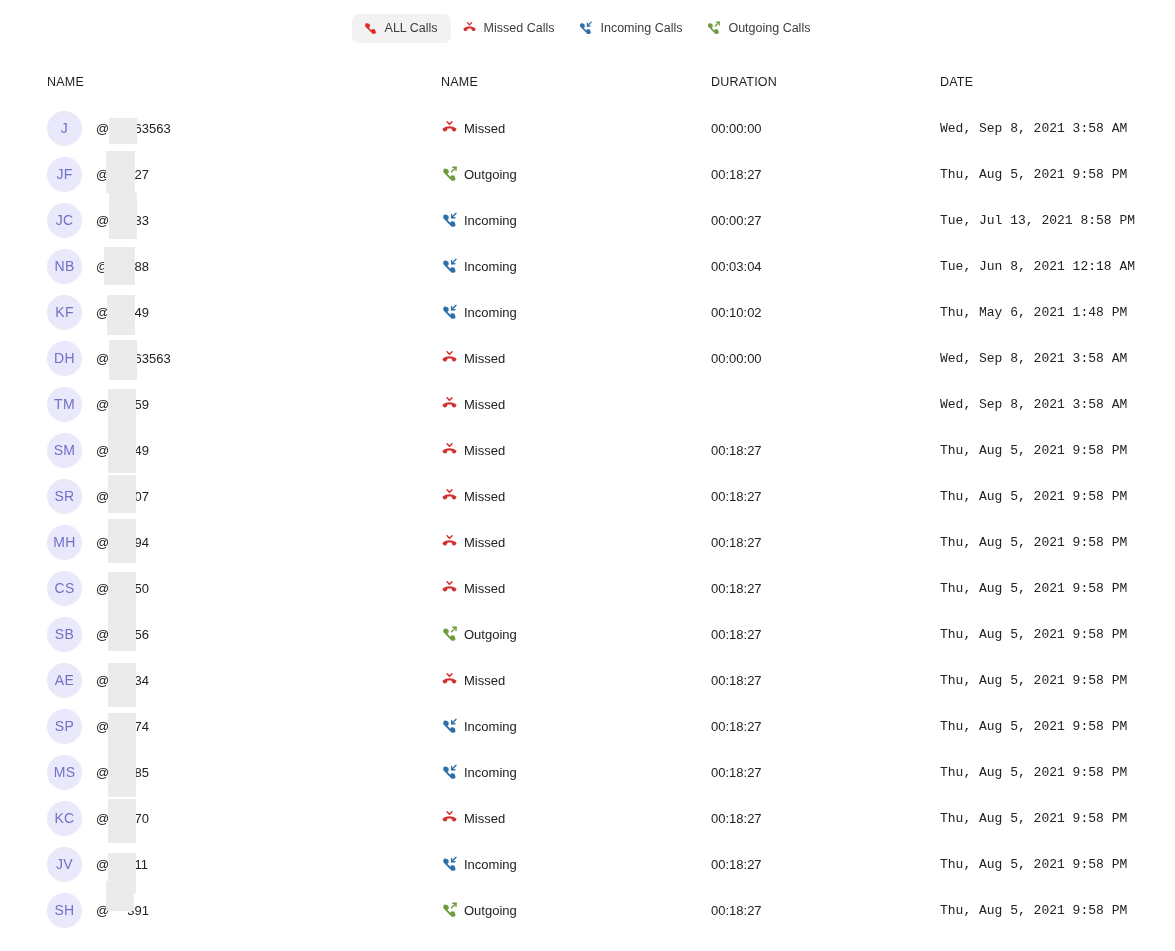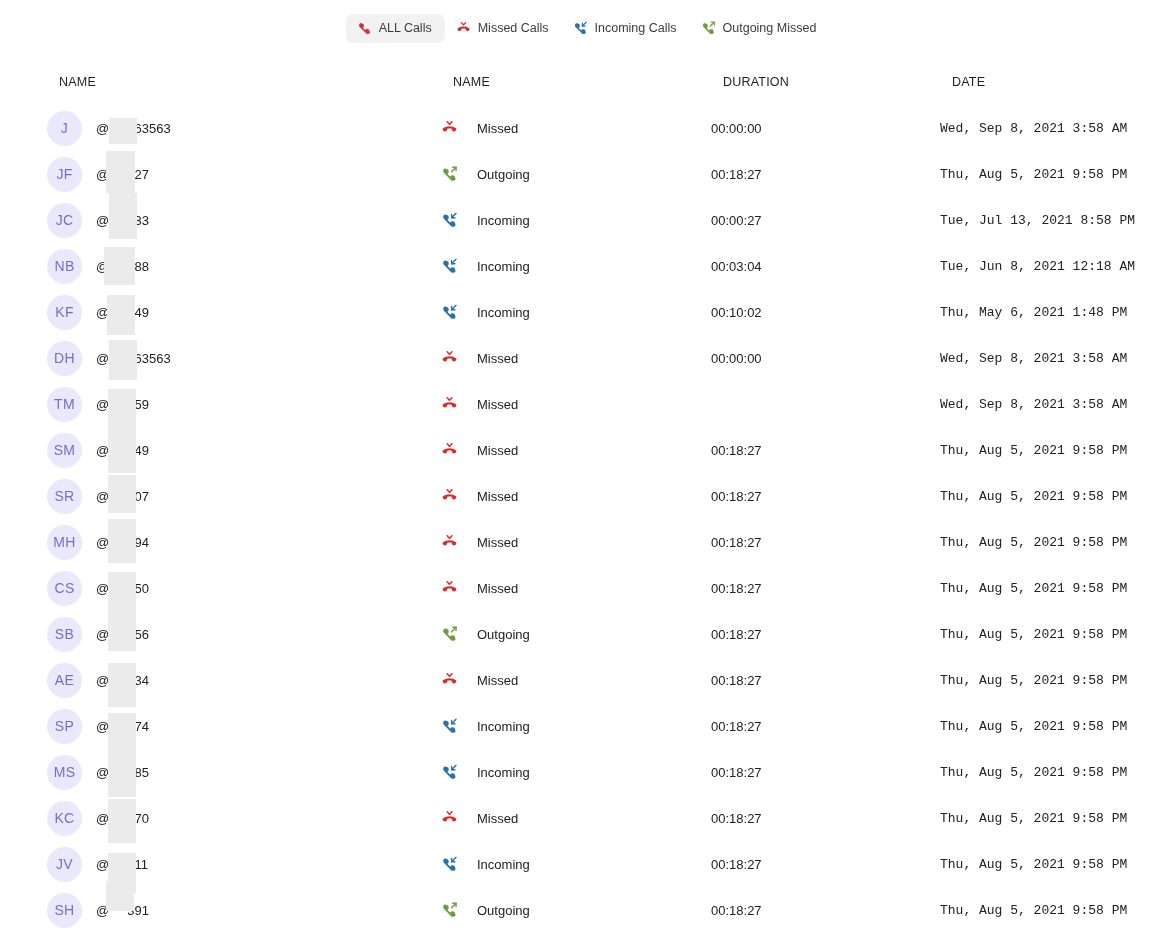--- a/index.html
+++ b/index.html
@@ -34,21 +34,21 @@
     cursor: pointer;
     user-select: none;
   }
   .tab.active { background: #f3f2f2; }
   .tab .tabicon { width: 15px; height: 15px; display:block; flex: 0 0 15px; }
   .tab .tablabel { line-height: 1; }
 
   
   .colheaders {
     position: absolute;
-    top: 75px; left: 0; right: 6px; height: 18px; margin-left: 12px;
+    top: 75px; left: 0; right: 6px; height: 18px;
   }
   .colheaders .ch {
     position: absolute;
     font-size: 12.5px;
     letter-spacing: .2px;
     color: #1f1f1f;
     white-space: nowrap;
   }
   .ch-name     { left: 47px; }
   .ch-state    { left: 441px; }
@@ -88,21 +88,21 @@
   .uname .at { }
   .uname .num { }
 
   
   .redact {
     position: absolute;
     background: #ebebeb;
     pointer-events: none;
   }
 
-  .state { display: flex; align-items: center; gap: 19px; font-size: 13px; color: #222; }
+  .state { display: flex; align-items: center; gap: 6px; font-size: 13px; color: #222; }
   .state .sicon { width: 17px; height: 17px; display:block; flex: 0 0 17px; }
 
   svg { display: block; overflow: visible; }
 </style>
 </head>
 <body>
 
 <div class="page">
 
   <div class="tabbar">
@@ -134,21 +134,21 @@
         <span class="tablabel">Incoming Calls</span>
       </div>
       <div class="tab">
         <span class="tabicon">
           <svg viewBox="0 0 24 24" width="15" height="15">
             <path d="M6.0 3.6 C5.0 3.3 4.0 3.9 3.7 4.9 L3.1 7.1 C2.9 7.9 3.1 8.7 3.7 9.3 L14.7 20.3 C15.3 20.9 16.1 21.1 16.9 20.9 L19.1 20.3 C20.1 20.0 20.7 19.0 20.4 18.0 L19.5 14.8 C19.3 14.0 18.6 13.4 17.8 13.3 L15.4 13.1 C14.8 13.0 14.2 13.3 13.9 13.8 L13.1 15.0 L9.0 10.9 L10.2 10.1 C10.7 9.8 11.0 9.2 10.9 8.6 L10.7 6.2 C10.6 5.4 10.0 4.7 9.2 4.5 Z" fill="#6f9b3f"></path>
             <path d="M15.0 8.0 L21.2 1.8" stroke="#6f9b3f" stroke-width="2" stroke-linecap="round" fill="none"></path>
             <path d="M16.6 1.8 L21.2 1.8 L21.2 6.4" stroke="#6f9b3f" stroke-width="2" stroke-linecap="round" stroke-linejoin="round" fill="none"></path>
           </svg>
         </span>
-        <span class="tablabel">Outgoing Missed</span>
+        <span class="tablabel">Outgoing Calls</span>
       </div>
     </div>
 
   <div class="colheaders">
     <div class="ch ch-name">NAME</div>
     <div class="ch ch-state">NAME</div>
     <div class="ch ch-duration">DURATION</div>
     <div class="ch ch-date">DATE</div>
   </div>
 

